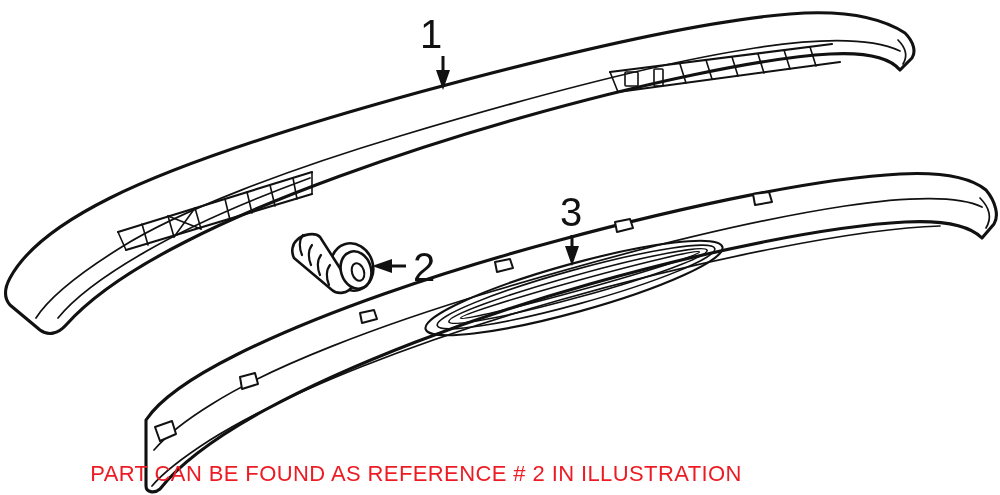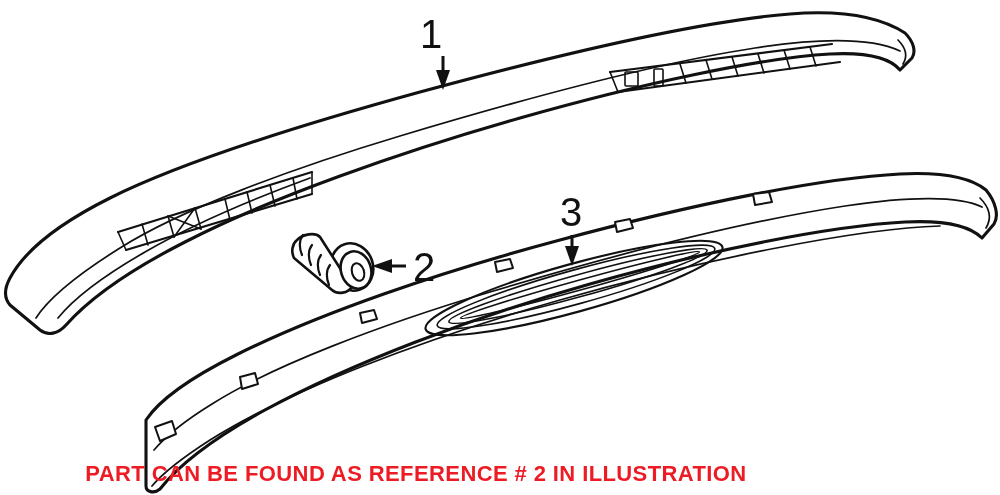--- a/index.html
+++ b/index.html
@@ -90,21 +90,21 @@
     font-weight: 400;
     fill: #111111;
     dominant-baseline: alphabetic;
   }
   .caption-text {
     position: absolute;
     left: 0;
     width: 832px;
     text-align: center;
     font-family: "Liberation Sans", sans-serif;
-    font-weight: bold;
+    font-weight: normal;
     letter-spacing: 0.4px;
     white-space: nowrap;
     user-select: none;
   }
 </style>
 </head>
 <body>
 
 <div id="diagram-root" style="background: rgb(255, 255, 255); width: 1000px; height: 495px;">
 

